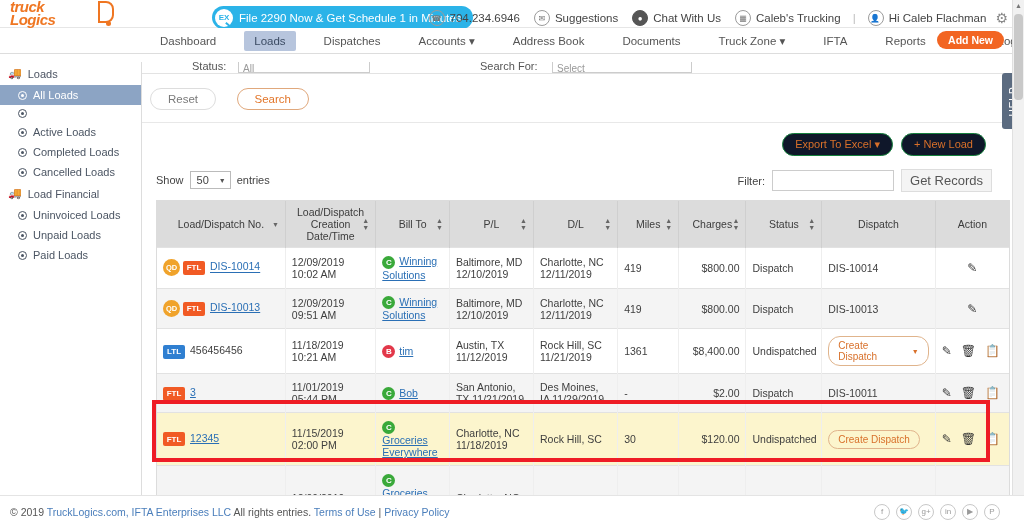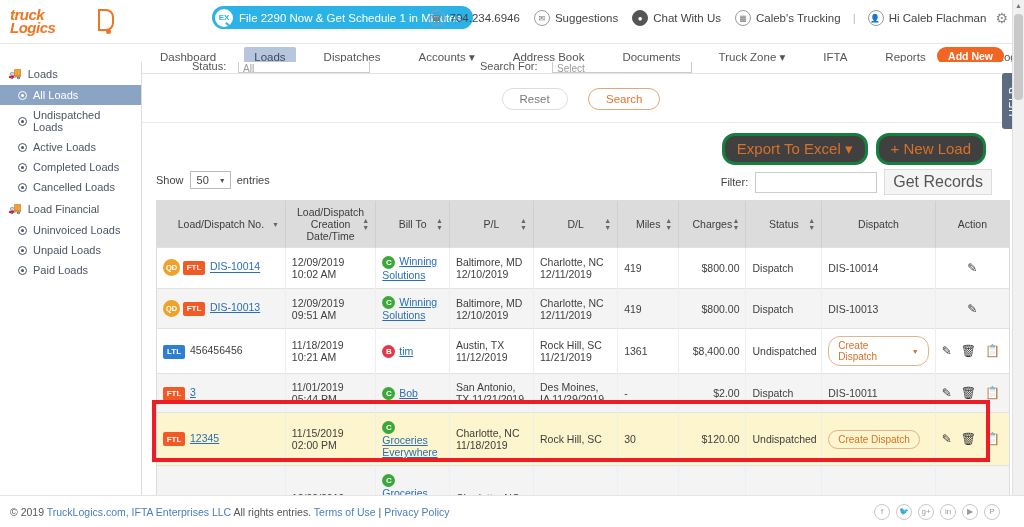--- a/index.html
+++ b/index.html
@@ -8,21 +8,21 @@
     width: 1024px; height: 527px;
     overflow: hidden;
     font-family: "Liberation Sans", sans-serif;
     background: #ffffff;
     color: #333;
   }
   #app { position: relative; width: 1024px; height: 527px; overflow: hidden; background:#fff; }
 
   
   .topbar {
-    height: 44px; width: 1024px;
+    height: 28px; width: 1024px;
     display: flex; align-items: center;
     background: #fff; border-bottom: 1px solid #e6e6e6;
     position: relative;
   }
   .logo {
     margin-left: 10px; width: 110px; height: 32px;
     position: relative;
   }
   .logo .l1, .logo .l2 {
     color: #ef7622; font-weight: bold; font-style: italic;
@@ -117,48 +117,48 @@
 
   
   .main { position: absolute; left: 142px; top: 62px; right: 0; bottom: 32px; background:#fff; overflow:hidden;}
 
   
   .cutrow { height: 12px; position: relative; border-bottom: 1px solid #e3e3e3; }
   .cutlbl { position:absolute; font-size: 11px; color:#555; top:-2px;}
   .cutbox { position:absolute; top:-5px; height:16px; border:1px solid #ccc; background:#fff;}
   .cutbox span{font-size:10px;color:#999;padding-left:4px;}
 
-  .btnrow { text-align: center; padding: 14px 4px 12px 0; border-bottom:1px solid #e8e8e8; }
+  .btnrow { padding: 14px 4px 12px 0; border-bottom:1px solid #e8e8e8; }
   .btn-pill {
     display: inline-block; border-radius: 14px; padding: 4px 17px;
     font-size: 11.5px; cursor: pointer; margin: 0 8px;
   }
   .btn-reset { border: 1px solid #ddd; color:#7a7a7a; background:#fff;}
   .btn-search { border: 1px solid #e0a87c; color:#e2762a; background:#fff;}
 
   .toolbar { position: relative; height: 30px; margin-top: 10px; }
   .toolbar .right { position: absolute; right: 38px; top: 0; display:flex; gap:8px;}
-  .btn-out { border:3px solid #15803d; color:#d8702a; background:#404040; border-radius:13px;
-             padding:4px 12px; font-size:15px; cursor:pointer; white-space:nowrap;}
+  .btn-out { border:1px solid #15803d; color:#d8702a; background:#0f172a; border-radius:13px;
+             padding:4px 12px; font-size:11px; cursor:pointer; white-space:nowrap;}
 
   .help-tab {
     position: absolute; right: 0; top: 73px; width: 22px; height: 56px;
     background: #5b6b80; color: #fff; border-radius: 3px 0 0 3px;
     font-size: 10px; letter-spacing: 1px; cursor: pointer;
     display:flex; align-items:center; justify-content:center;
   }
   .help-tab span { transform: rotate(-90deg); white-space: nowrap;}
 
   .showrow { position:relative; height: 28px; margin-top: 4px; font-size: 11px; color:#444;}
   .showrow .left { position:absolute; left: 14px; top: 4px; display:flex; align-items:center; gap:6px;}
   .selbox { border:1px solid #bbb; background:#fff; padding:2px 4px 2px 6px; font-size:11px;
             display:flex; align-items:center; gap:10px; min-width:34px; cursor:pointer;}
   .showrow .right { position:absolute; right: 32px; top: 2px; display:flex; align-items:center; gap:7px;}
   .filterinput { width: 122px; height: 21px; border:1px solid #ccc; background:#fff;}
-  .getrec { border:1px solid #ddd; background:#f4f4f4; color:#555; font-size:16px; padding:3px 8px; cursor:pointer;}
+  .getrec { border:1px solid #ddd; background:#f4f4f4; color:#555; font-size:13px; padding:3px 8px; cursor:pointer;}
 
   
   .tablewrap { margin: 5px 14px 0 14px; border:1px solid #dcdcdc; }
   table { border-collapse: collapse; width: 100%; font-size: 10.5px; table-layout: fixed;}
   thead th {
     background: #dcdcdc; color:#3c3c3c; font-weight: normal;
     text-align: center; padding: 5px 6px; vertical-align: middle;
     border-right: 1px solid #cfcfcf; position: relative; height: 34px;
   }
   thead th:last-child{border-right:none;}
@@ -287,21 +287,20 @@
     <div class="sb-group">
       <span class="truckicon">🚚</span>
       <span>Loads</span>
     </div>
     <div class="sb-item active">
       <span class="bullet"></span>
       <span>All Loads</span>
     </div>
     <div class="sb-item">
       <span class="bullet"></span>
-      <span>Undispatched Loads</span>
     </div>
     <div class="sb-item">
       <span class="bullet"></span>
       <span>Active Loads</span>
     </div>
     <div class="sb-item">
       <span class="bullet"></span>
       <span>Completed Loads</span>
     </div>
     <div class="sb-item">

